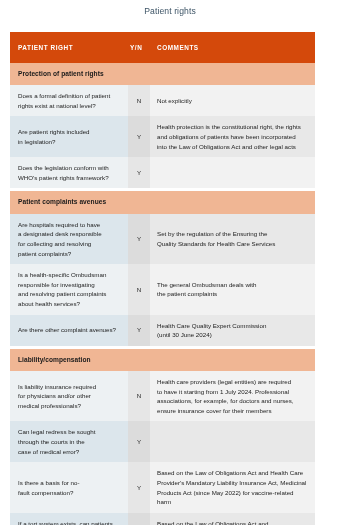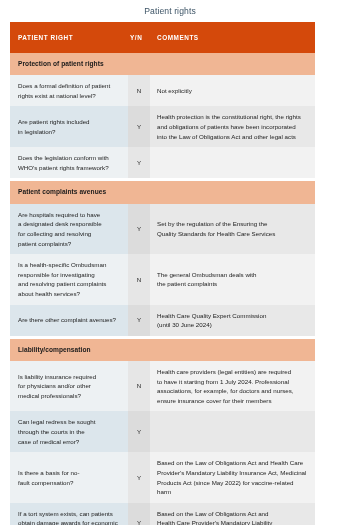--- a/index.html
+++ b/index.html
@@ -21,21 +21,21 @@
     height: 525px;
     box-sizing: border-box;
   }
 
   .figure-title {
     text-align: center;
     color: #3D5466;
     font-size: 8.6px;
     letter-spacing: 0.1px;
     padding-top: 6px;
-    padding-bottom: 6px;
+    padding-bottom: 16px;
     font-weight: 400;
   }
 
   .table-wrap {
     margin: 0 25px 0 10px;
     width: 305px;
     box-sizing: border-box;
   }
 
   table.pt {

